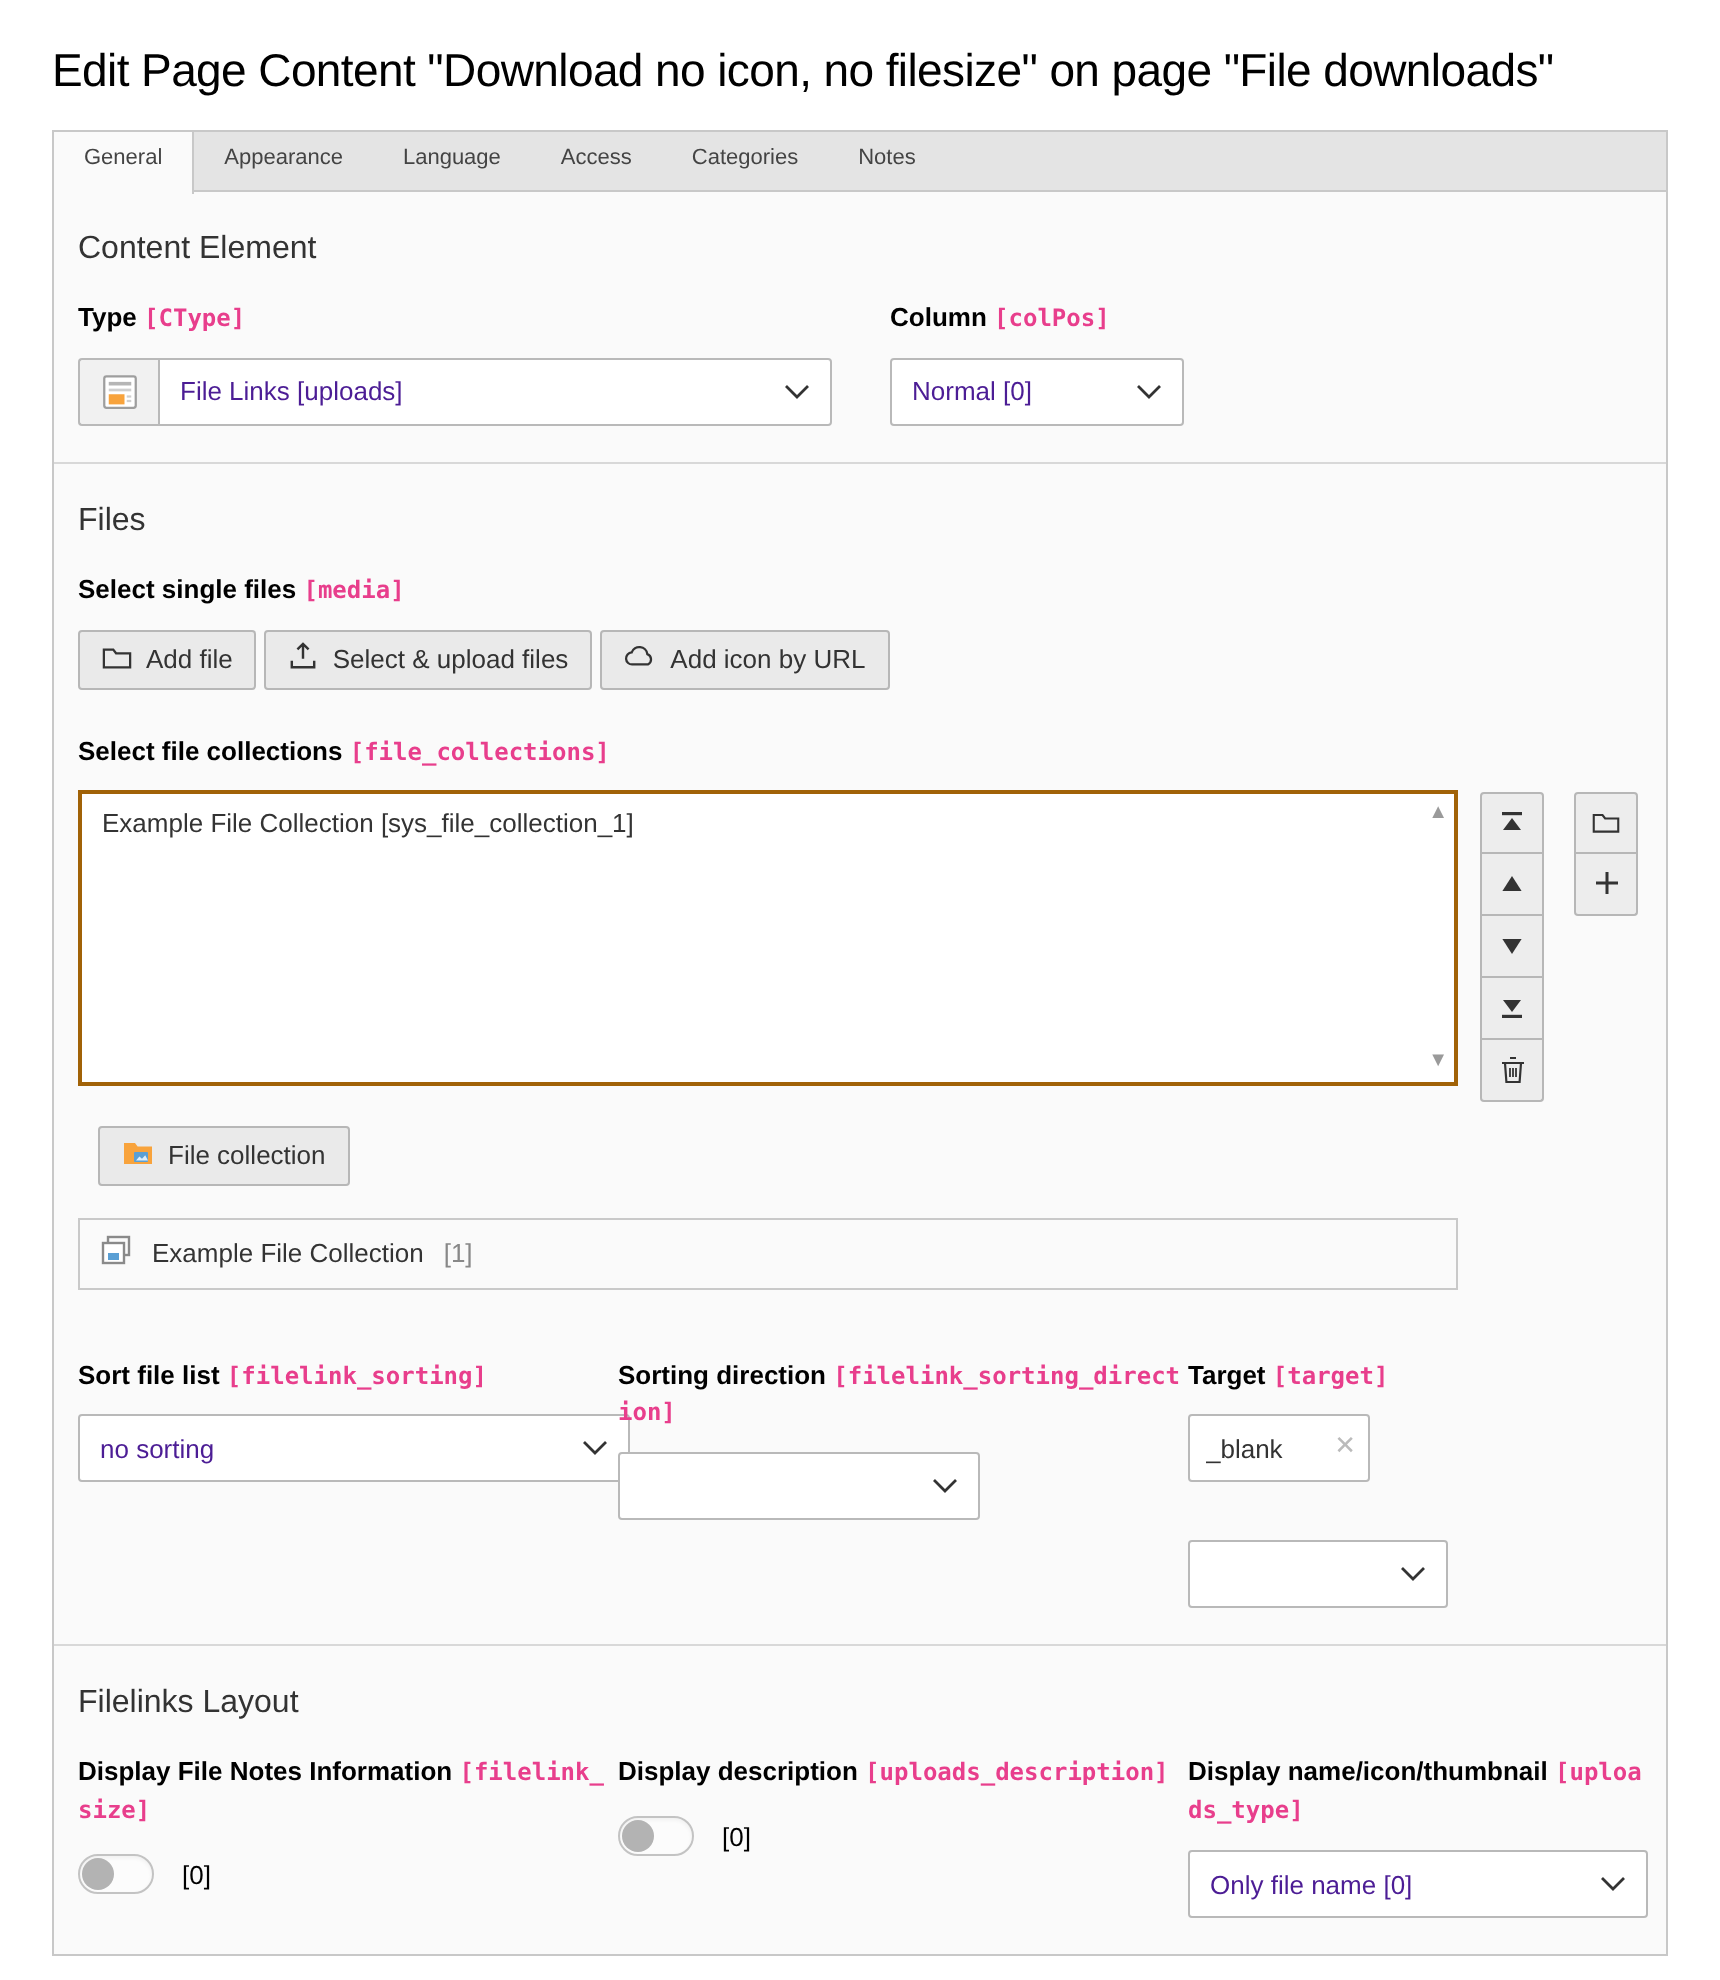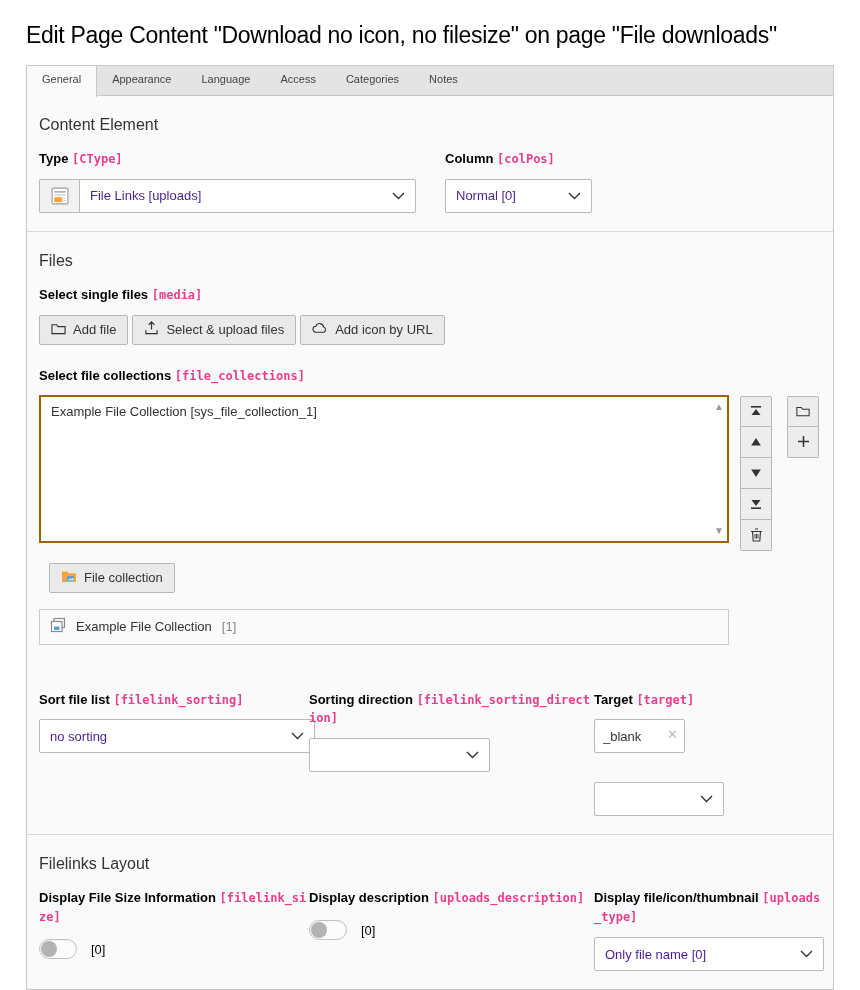--- a/index.html
+++ b/index.html
@@ -53,21 +53,21 @@
   .ctrl-col .ctrl-btn + .ctrl-btn { border-top:none; }
   .ctrl-col .ctrl-btn:first-child { border-radius:2px 2px 0 0; }
   .ctrl-col .ctrl-btn:last-child { border-radius:0 0 2px 2px; }
   .ctrl-col .ctrl-btn:only-child { border-radius:2px; }
 
   .fc-btn { margin-top:12px; margin-bottom:16px;margin-left:10px; }
   .group-item { display:flex; align-items:center; gap:10px; width:690px; height:36px; border:1px solid #c9c9c9; background:#fafafa; padding:0 10px; font-size:13px; cursor:pointer; }
   .group-item .count { color:#888; }
 
   
-  .three-grid { display:grid; grid-template-columns:270px 285px 1fr; margin-top:46px; }
+  .three-grid { display:grid; grid-template-columns:270px 285px 1fr; margin-top:34px; }
   .fl-grid { display:grid; grid-template-columns:270px 285px 1fr; }
   .sort-sel { width:276px; }
   .dir-sel { width:181px; }
   .target-wrap { display:flex; gap:29px;flex-direction:column; }
   .target-input-wrap { position:relative; width:91px; }
   .target-input-wrap input { padding-right:24px; }
   .clear-x { position:absolute; right:7px; top:9px; color:#bbb; font-size:13px; cursor:pointer; line-height:1; }
   .target-sel { width:130px; }
   .dtype-sel { width:230px; }
 
@@ -304,41 +304,41 @@
           </div>
         </div>
       </div>
     </div>
 
     <div class="section">
       <div class="sec-heading">Filelinks Layout</div>
       <div class="fl-grid">
         <div>
           <div class="field-label">
-            <span>Display File Size Information</span>
+            <span>Display File Notes Information</span>
             <code class="tca">[filelink_size]</code>
           </div>
           <div class="toggle-row">
             <span class="toggle"></span>
             <span class="toggle-state">[0]</span>
           </div>
         </div>
         <div>
           <div class="field-label">
             <span>Display description</span>
             <code class="tca">[uploads_description]</code>
           </div>
           <div class="toggle-row">
             <span class="toggle"></span>
             <span class="toggle-state">[0]</span>
           </div>
         </div>
         <div>
           <div class="field-label">
-            <span>Display file/icon/thumbnail</span>
+            <span>Display name/icon/thumbnail</span>
             <code class="tca">[uploads_type]</code>
           </div>
           <div class="sel dtype-sel mt8">
             <span>Only file name [0]</span>
             <span class="chev">
                 <svg width="13" height="8" viewBox="0 0 13 8">
                   <path d="M1 1l5.5 5.5L12 1" fill="none" stroke="#333" stroke-width="1.4"></path>
                 </svg>
               </span>
           </div>

